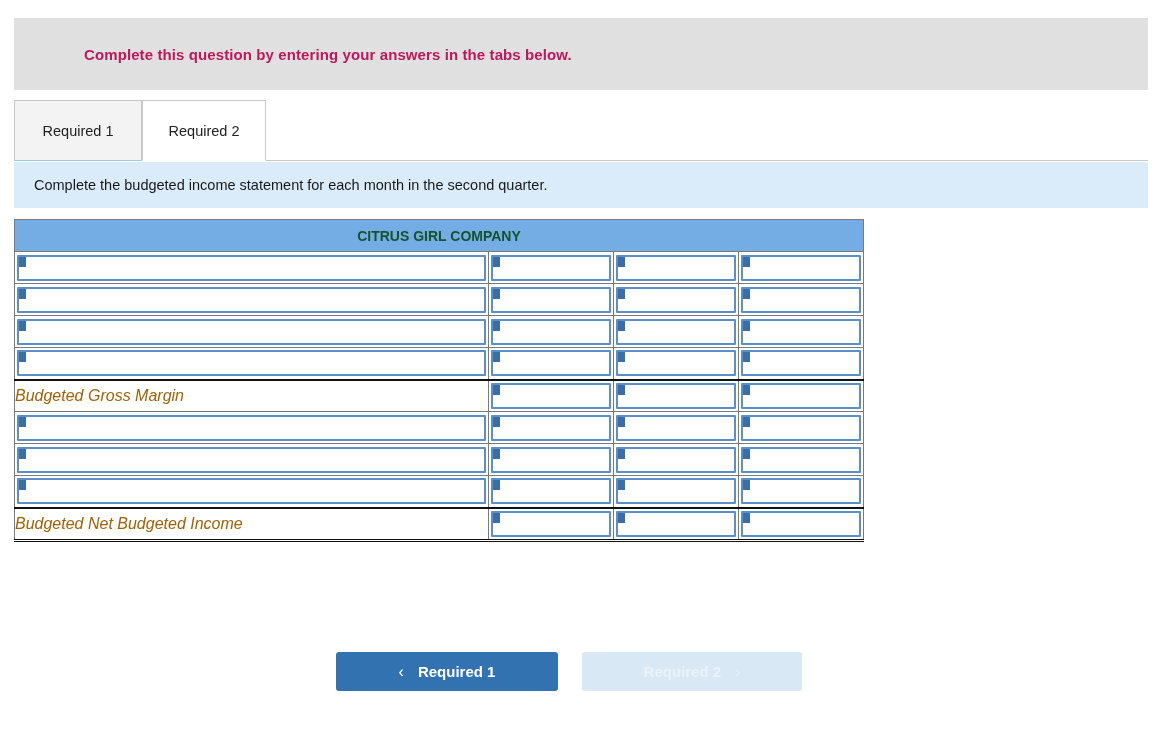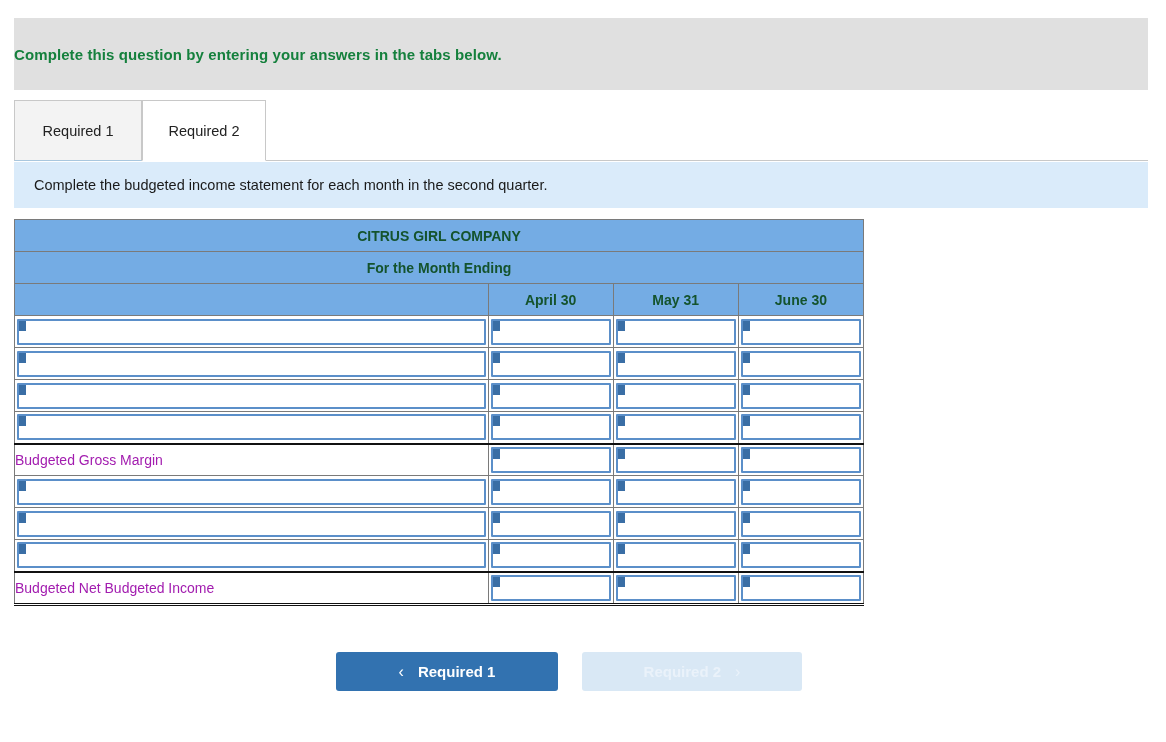--- a/index.html
+++ b/index.html
@@ -20,24 +20,26 @@
   
   .banner {
     position: absolute;
     left: 14px; top: 18px;
     width: 1134px; height: 72px;
     background: #e0e0e0;
     display: flex;
     align-items: center;
   }
   .banner-text {
+    padding-left: 22px;
     font-size: 15px;
     font-weight: bold;
-    color: #15803d;
+    color: #be185d;
     letter-spacing: 0.1px;
+    margin-left: 48px;
   }
 
   
   .tabstrip {
     position: absolute;
     left: 14px; top: 100px;
     width: 1134px; height: 62px;
   }
   .tab {
     position: absolute;
@@ -141,23 +143,24 @@
     left: -7px; top: -5px;
     width: 0; height: 0;
     border-top: 5px solid transparent;
     border-bottom: 5px solid transparent;
     border-left: 7px solid #3a6ea5;
   }
 
   
   .cell-static {
     background: #ffffff;
-    font-size: 14px;
-    color: #a21caf;
+    font-size: 16px;
+    color: #a16207;
     padding-left: 6px;
+    font-style: italic;
   }
 
   
   tr.rule-top > td { border-top: 2px solid #111111; }
   tr.rule-bottom > td { border-bottom: 3px double #111111; }
 
   
   .navwrap {
     position: absolute;
     left: 336px; top: 652px;
@@ -217,29 +220,20 @@
     <colgroup>
       <col class="col-label">
         <col class="col-num">
         <col class="col-num">
         <col class="col-num">
     </colgroup>
     <tbody>
       <tr>
         <td class="hdr-blue" colspan="4">CITRUS GIRL COMPANY</td>
       </tr>
-      <tr>
-        <td class="hdr-blue" colspan="4">For the Month Ending</td>
-      </tr>
-      <tr>
-        <td class="hdr-blank"></td>
-        <td class="hdr-blue">April 30</td>
-        <td class="hdr-blue">May 31</td>
-        <td class="hdr-blue">June 30</td>
-      </tr>
 
     <tr>
           <td class="cell-in">
             <div class="inputbox">
               <span class="flag"></span>
             </div>
           </td>
           <td class="cell-in">
             <div class="inputbox">
               <span class="flag"></span>

